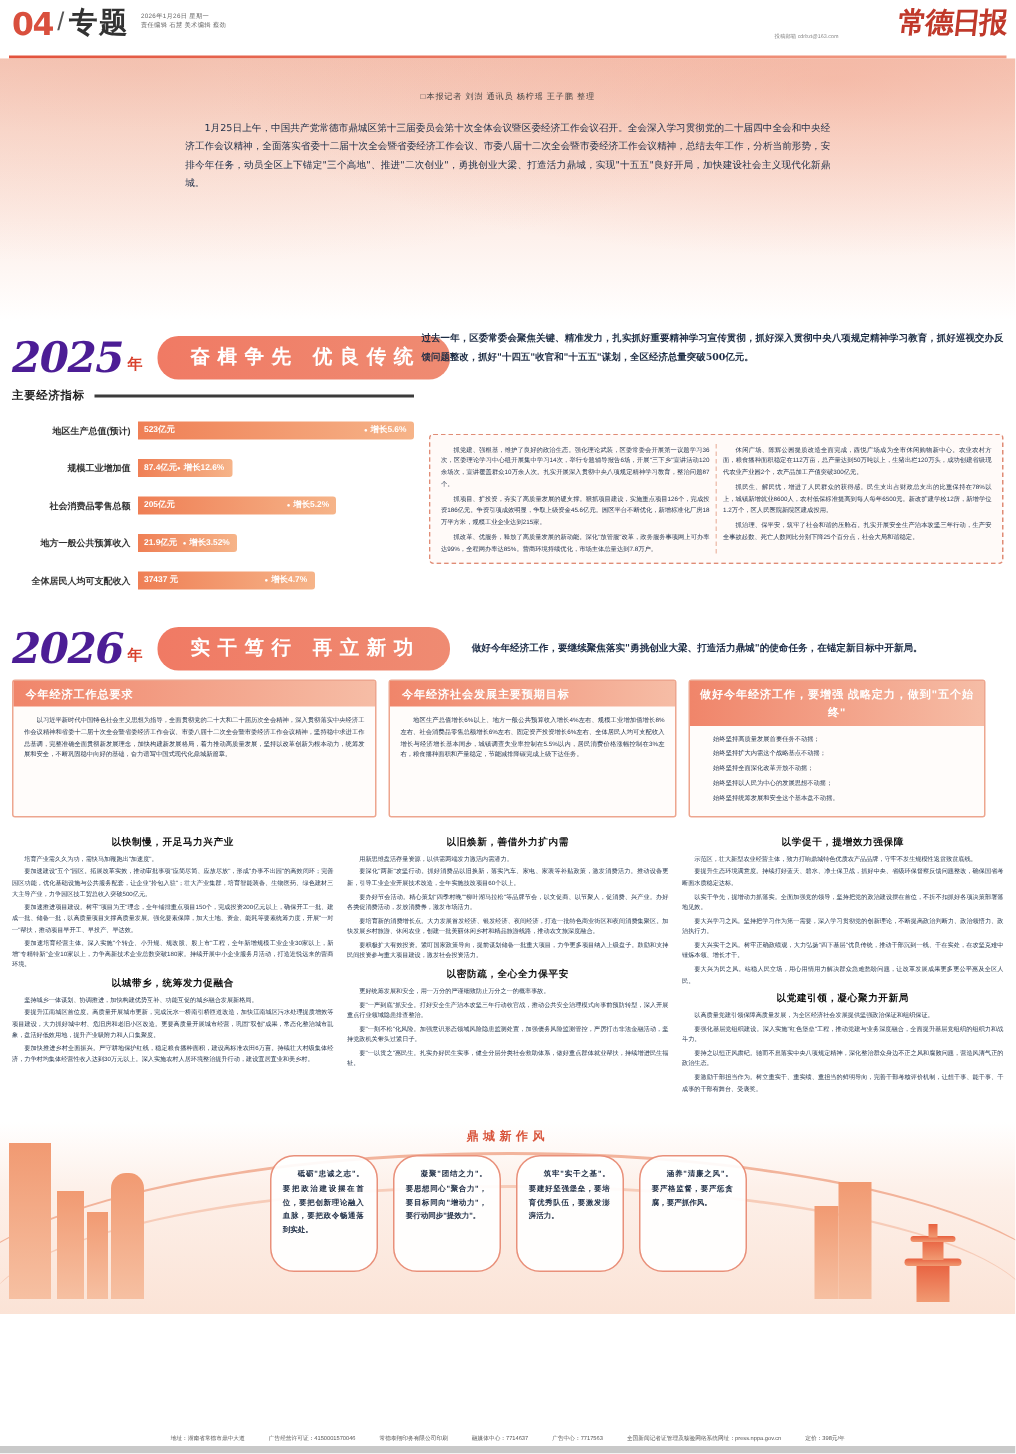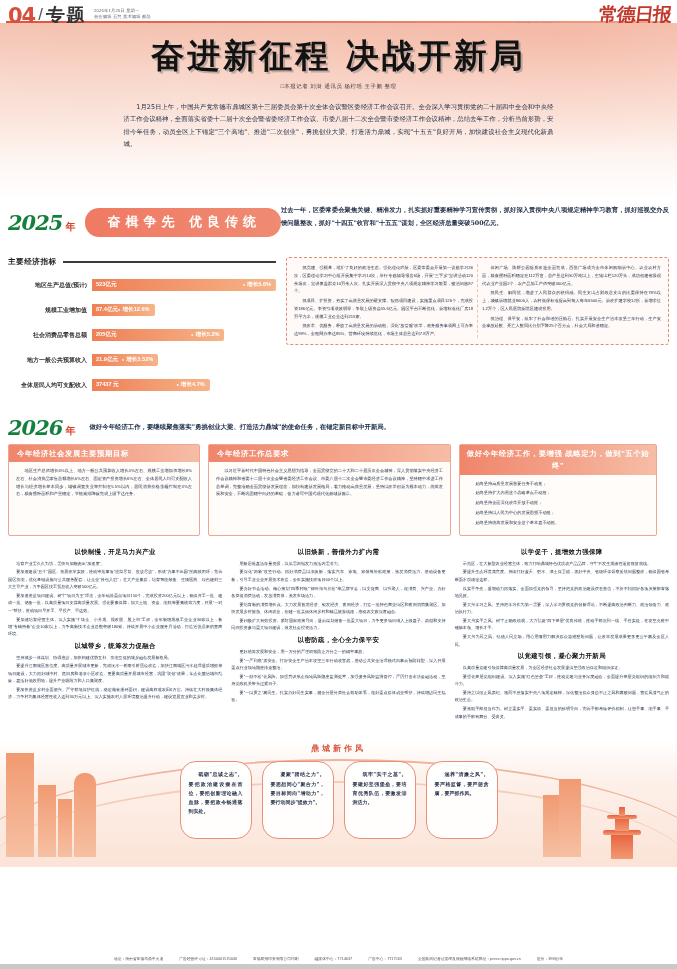--- a/index.html
+++ b/index.html
@@ -5,21 +5,21 @@
   * { box-sizing: border-box; margin: 0; padding: 0; }
   html, body {
     width: 677px; height: 969px;
     font-family: "Liberation Sans", "DejaVu Sans", sans-serif;
     background: #ffffff;
     overflow: hidden;
   }
   .page { position: relative; width: 677px; height: 969px; background: #fff; }
 
   
-  .masthead { position: relative; height: 20px; padding: 6px 8px 0 8px; }
+  .masthead { position: relative; height: 36px; padding: 6px 8px 0 8px; }
   .mh-left { display: flex; align-items: flex-start; gap: 3px; }
   .pagenum { font-size: 21px; font-weight: 700; color: #d94f3d; line-height: 1; font-family: "DejaVu Sans", sans-serif; letter-spacing:-1px;}
   .slash { font-size: 17px; color: #555; line-height: 1.1; }
   .section-name { font-size: 19px; font-weight: 700; color: #333; line-height: 1; letter-spacing: 1px; }
   .mh-meta { margin-left: 5px; padding-top: 2px; }
   .mh-meta div { font-size: 4.2px; color: #666; line-height: 1.5; letter-spacing: .2px; white-space: nowrap; }
   .mh-email { position: absolute; right: 118px; top: 22px; font-size: 3.6px; color: #888; white-space: nowrap; }
   .paper-logo {
     position: absolute; right: 6px; top: 2px;
     font-size: 19px; font-weight: 700; color: #c0392b;
@@ -55,39 +55,39 @@
   .lede {
     margin: 11px auto 0 auto; width: 430px;
     font-size: 6.4px; line-height: 1.95; color: #20304a; text-align: justify;
     font-family: "DejaVu Sans", sans-serif;
   }
   .lede p { text-indent: 2em; }
 
   
   .year-row { display: flex; align-items: center; padding: 4px 0 0 0; }
   .year-num {
-    font-size: 21px; font-weight: 700; color: #15803d;
+    font-size: 28px; font-weight: 700; color: #4c1d95;
     font-family: "DejaVu Serif", serif; font-style: italic;
     letter-spacing: -1px; line-height: 1;
   }
   .year-suffix { font-size: 10px; color: #d8402c; font-weight: 700; margin: 8px 0 0 3px; }
   .year-pill {
     margin-left: 10px; background: linear-gradient(90deg,#f07a64,#ef8b72);
     color: #fff; font-size: 13px; font-weight: 700; letter-spacing: 5px;
     padding: 5px 20px 6px 22px; border-radius: 14px;
     font-family: "DejaVu Serif", serif; white-space: nowrap;
   }
   .year-note {
     margin-left: 14px; font-size: 6.4px; line-height: 1.95; color: #20304a;
     font-family: "DejaVu Serif", serif; font-weight: 700; text-align: justify;
   }
 
   
   .sec2025 { position: relative; padding: 6px 8px 0 8px; }
-  .b2025 { display: flex; gap: 10px; margin-top: 20px; align-items: flex-start; }
+  .b2025 { display: flex; gap: 10px; margin-top: 6px; align-items: center; }
   .chart-col { width: 268px; flex: none; }
   .chart-title-row { display: flex; align-items: center; gap: 6px; }
   .chart-title { font-size: 7.6px; font-weight: 700; color: #222; white-space: nowrap; letter-spacing: .5px; }
   .chart-title-line { flex: 1; height: 1.6px; background: #3b3b3b; }
   .bars { margin-top: 12px; }
   .bar-row { display: flex; align-items: center; margin-bottom: 13px; }
   .bar-label { width: 84px; text-align: right; font-size: 6px; font-weight: 700; color: #333; padding-right: 5px; }
   .bar-track { flex: 1; position: relative; height: 12px; }
   .bar-fill {
     height: 12px; border-radius: 0 2px 2px 0;
@@ -177,21 +177,20 @@
         <div>责任编辑 石慧  美术编辑 蔡劲</div>
       </span>
     </div>
     <div class="mh-email">投稿邮箱 cdrbzt@163.com</div>
     <div class="paper-logo">常德日报</div>
   </div>
   <div class="mh-rule"></div>
 
   <div class="hero">
     <div class="hero-inner">
-      <div class="main-title">奋进新征程  决战开新局</div>
       <div class="byline">□本报记者 刘澍  通讯员 杨柠瑶 王子鹏 整理</div>
       <div class="lede">
         <p>1月25日上午，中国共产党常德市鼎城区第十三届委员会第十次全体会议暨区委经济工作会议召开。全会深入学习贯彻党的二十届四中全会和中央经济工作会议精神，全面落实省委十二届十次全会暨省委经济工作会议、市委八届十二次全会暨市委经济工作会议精神，总结去年工作，分析当前形势，安排今年任务，动员全区上下锚定"三个高地"、推进"二次创业"，勇挑创业大梁、打造活力鼎城，实现"十五五"良好开局，加快建设社会主义现代化新鼎城。</p>
       </div>
     </div>
   </div>
 
   <div class="sec2025">
     <div class="year-row">
       <span class="year-num">2025</span>
@@ -264,33 +263,34 @@
           <p>抓民生、解民忧，增进了人民群众的获得感。民生支出占财政总支出的比重保持在78%以上，城镇新增就业8600人，农村低保标准提高到每人每年6500元。新改扩建学校12所，新增学位1.2万个，区人民医院新院区建成投用。</p>
           <p>抓治理、保平安，筑牢了社会和谐的压舱石。扎实开展安全生产治本攻坚三年行动，生产安全事故起数、死亡人数同比分别下降25个百分点，社会大局和谐稳定。</p>
         </div>
     </div>
   </div>
 
   <div class="sec2026">
     <div class="year-row">
       <span class="year-num">2026</span>
       <span class="year-suffix">年</span>
+      <span class="year-pill">实干笃行  再立新功</span>
       <span class="year-note">做好今年经济工作，要继续聚焦落实"勇挑创业大梁、打造活力鼎城"的使命任务，在锚定新目标中开新局。</span>
     </div>
     <div class="cards" id="cards">
+        <div class="card c1">
+          <div class="card-hd">今年经济工作总要求</div>
+          <div class="card-bd">
+            <p>以习近平新时代中国特色社会主义思想为指导，全面贯彻党的二十大和二十届历次全会精神，深入贯彻落实中央经济工作会议精神和省委十二届十次全会暨省委经济工作会议、市委八届十二次全会暨市委经济工作会议精神，坚持稳中求进工作总基调，完整准确全面贯彻新发展理念，加快构建新发展格局，着力推动高质量发展，坚持以改革创新为根本动力，统筹发展和安全，不断巩固稳中向好的基础，奋力谱写中国式现代化鼎城新篇章。</p>
+          </div>
+        </div>
         <div class="card c2">
           <div class="card-hd">今年经济社会发展主要预期目标</div>
           <div class="card-bd">
             <p>地区生产总值增长6%以上、地方一般公共预算收入增长4%左右、规模工业增加值增长8%左右、社会消费品零售总额增长6%左右、固定资产投资增长6%左右、全体居民人均可支配收入增长与经济增长基本同步，城镇调查失业率控制在5.5%以内，居民消费价格涨幅控制在3%左右，粮食播种面积和产量稳定，节能减排降碳完成上级下达任务。</p>
-          </div>
-        </div>
-        <div class="card c1">
-          <div class="card-hd">今年经济工作总要求</div>
-          <div class="card-bd">
-            <p>以习近平新时代中国特色社会主义思想为指导，全面贯彻党的二十大和二十届历次全会精神，深入贯彻落实中央经济工作会议精神和省委十二届十次全会暨省委经济工作会议、市委八届十二次全会暨市委经济工作会议精神，坚持稳中求进工作总基调，完整准确全面贯彻新发展理念，加快构建新发展格局，着力推动高质量发展，坚持以改革创新为根本动力，统筹发展和安全，不断巩固稳中向好的基础，奋力谱写中国式现代化鼎城新篇章。</p>
           </div>
         </div>
         <div class="card c3">
           <div class="card-hd">做好今年经济工作，要增强
 战略定力，做到"五个始终"</div>
           <div class="card-bd">
             <p>始终坚持高质量发展首要任务不动摇；</p>
             <p>始终坚持扩大内需这个战略基点不动摇；</p>
             <p>始终坚持全面深化改革开放不动摇；</p>
             <p>始终坚持以人民为中心的发展思想不动摇；</p>

